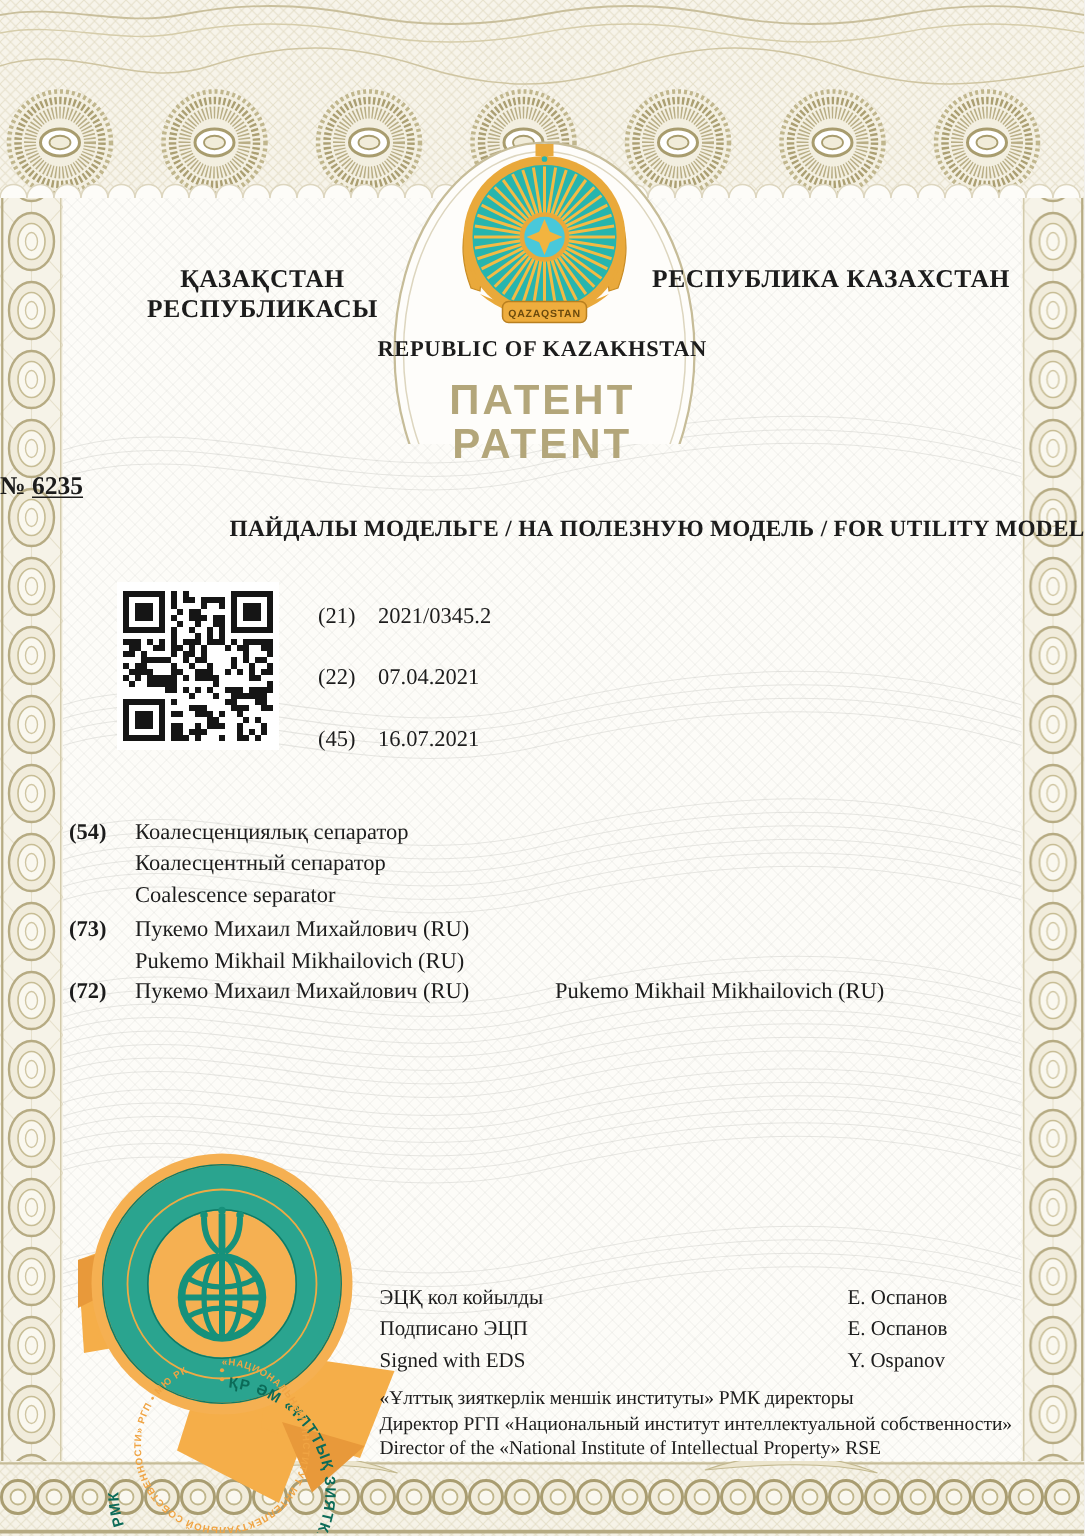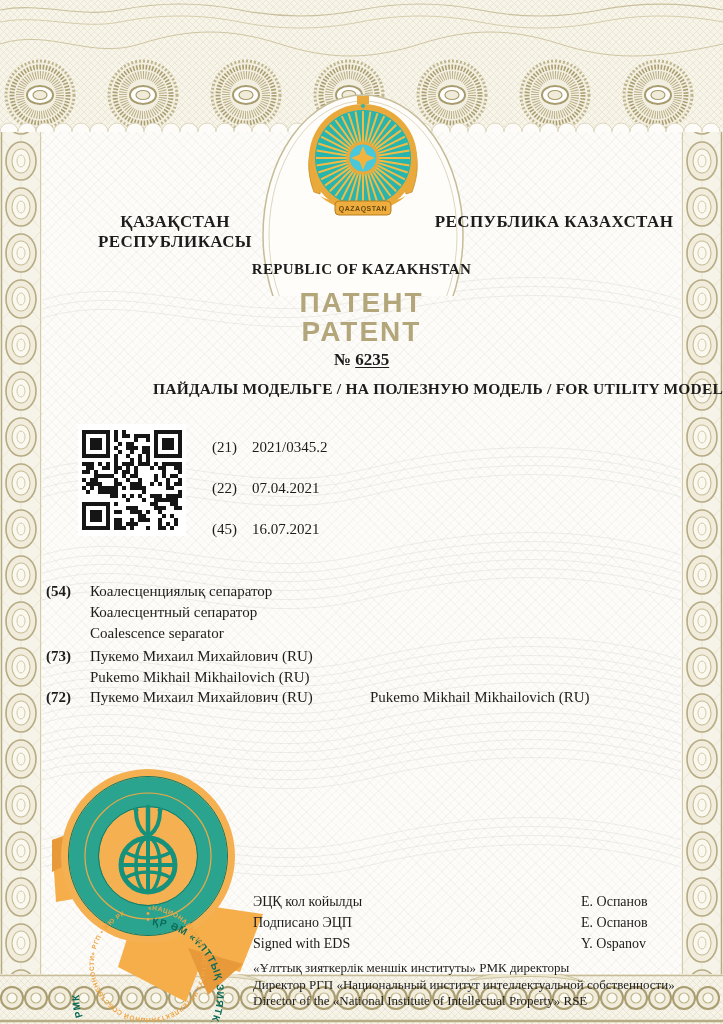--- a/index.html
+++ b/index.html
@@ -11,37 +11,37 @@
       repeating-linear-gradient(45deg, rgba(120,124,118,0.05) 0 1px, transparent 1px 6px),
       repeating-linear-gradient(-45deg, rgba(120,124,118,0.05) 0 1px, transparent 1px 6px);}
   svg{display:block;}
   .hdr{font-weight:bold;font-size:17px;letter-spacing:.4px;text-align:center;}
   .hdr-kk{left:50px;top:176px;width:250px;}
   .hdr-ru{left:428px;top:176px;width:252px;}
   .hdr-en{left:0;top:225px;width:723px;text-align:center;font-weight:bold;font-size:15px;letter-spacing:.4px;}
   .patent-word{left:0;width:723px;text-align:center;font-family:"Liberation Sans",sans-serif;
       font-weight:bold;font-size:28px;letter-spacing:2px;color:#b3a67a;}
   .pw-ru{top:251px;} .pw-en{top:280px;}
-  .num-line{left:0;top:314px;width:723px;text-align:center;font-weight:bold;font-size:17px;}
+  .num-line{left:0;top:314px;width:723px;font-weight:bold;font-size:17px;}
   .num-line .num{text-decoration:underline;text-underline-offset:2px;}
   .kind-line{left:0;top:344px;width:723px;text-align:right;font-weight:bold;font-size:15.5px;letter-spacing:.2px;}
   .qr-box{left:78px;top:388px;width:108px;height:112px;background:#ffffff;display:flex;align-items:center;justify-content:center;}
   .field-row{left:212px;display:flex;font-size:15px;}
   .field-row .code{font-weight:normal;width:40px;}
   .f21{top:403px;} .f22{top:444px;} .f45{top:485px;}
   .det-row{left:46px;display:flex;font-size:15px;line-height:21px;}
   .det-row .code{font-weight:bold;width:44px;}
   .d54{top:545px;} .d73{top:610px;} .d72{top:651px;}
   .d72-right{left:370px;top:651px;font-size:15px;line-height:21px;}
   .sig-block{left:253px;top:855px;width:396px;font-size:14px;line-height:21px;}
-  .sig-row{display:flex;gap:16px;}
+  .sig-row{display:flex;}
   .sig-row .lab{width:312px;}
   .sig-row .nm{flex:1;}
   .director{left:253px;top:924px;width:440px;font-size:13px;line-height:16.5px;}
-  .z1{z-index:1;} .z2{z-index:2;} .z3{z-index:3;} .z4{z-index:4;position:absolute;margin-top:36px;}
+  .z1{z-index:1;} .z2{z-index:2;} .z3{z-index:3;} .z4{z-index:4;position:absolute;}
 </style>
 </head>
 <body>
 
 <div class="page">
 
   <div class="mesh"></div>
   <svg class="abs" width="723" height="1024" style="left:0;top:0;opacity:.55">
     <g id="waves" fill="none" stroke="#d4d4cf" stroke-width="0.7">
         <path d="M42,300 C140,270 240,330 362,300 S585,270 681,300"></path>

